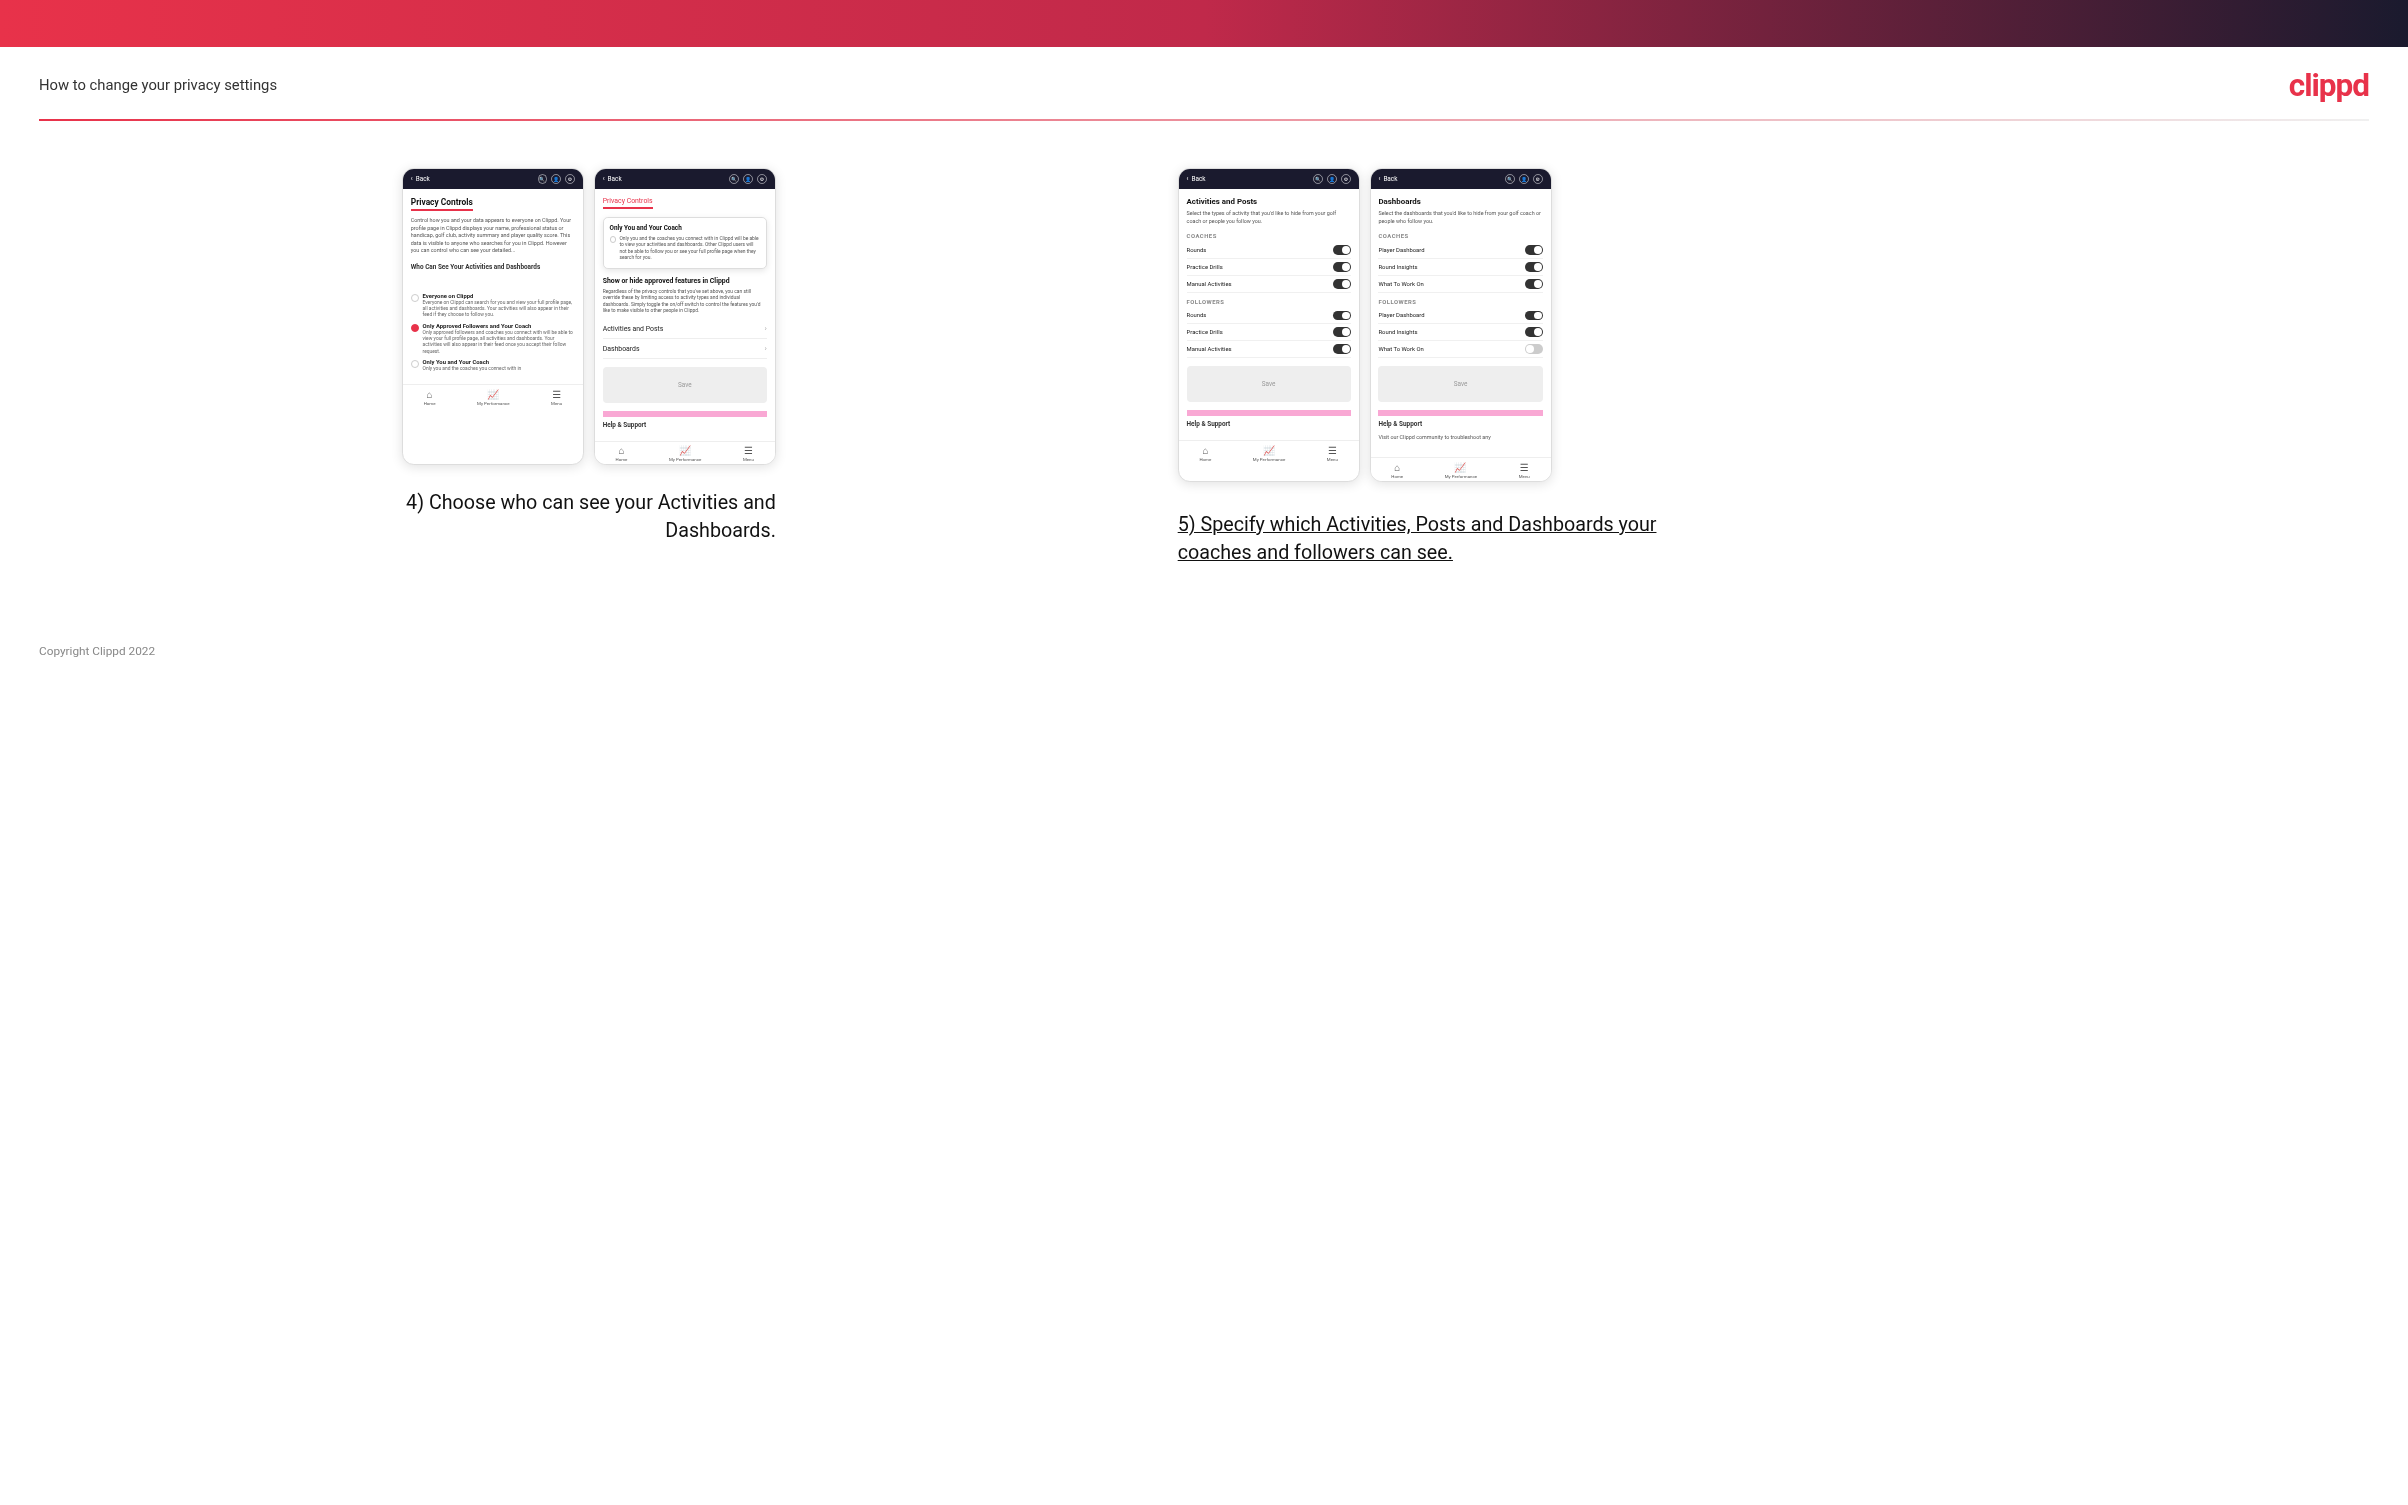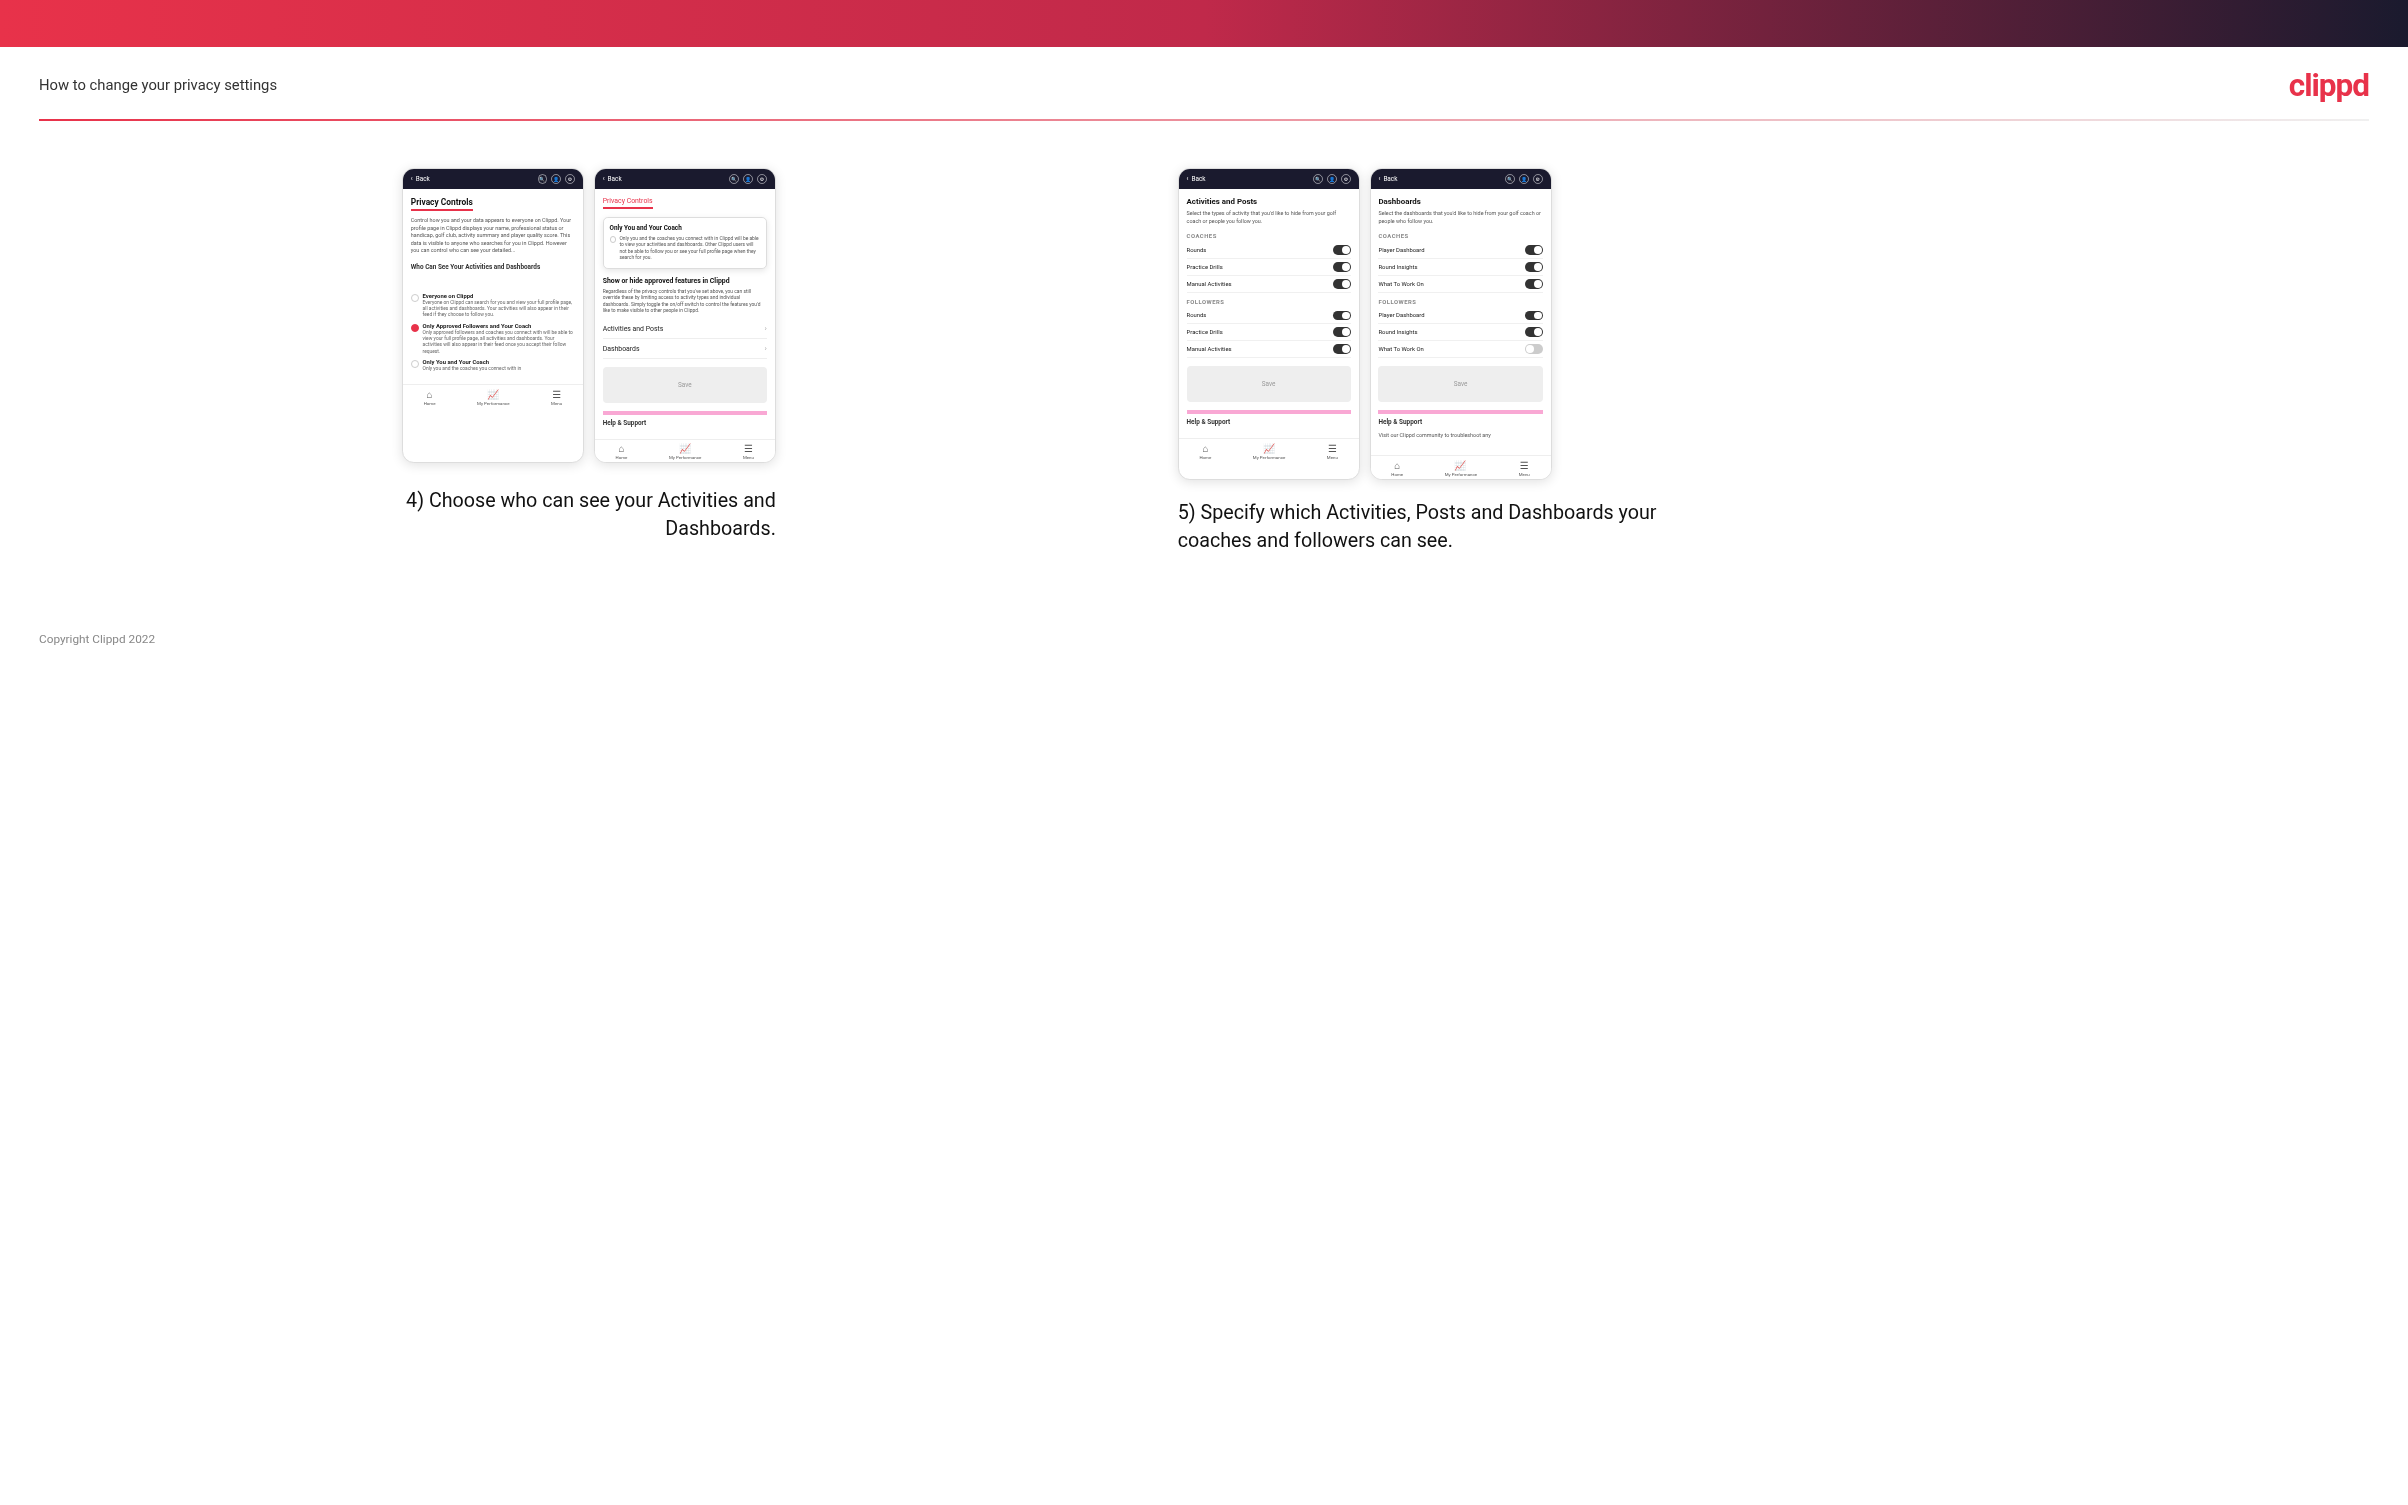--- a/index.html
+++ b/index.html
@@ -65,23 +65,24 @@
       text-align: right;
       margin-top: 23.6px;
       max-width: 374px;
       line-height: 1.4;
     }
 
     .screenshot-caption-right {
       font-size: 19.7px;
       color: #111;
       text-align: left;
-      margin-top: 19px;
+      margin-top: 29px;
       max-width: 493px;
       line-height: 1.4;
+      text-decoration: underline;
     }
 
     
     .phone-mockup {
       width: 182px;
       border-radius: 11.8px;
       overflow: hidden;
       border: 1px solid #ddd;
       background: #fff;
       box-shadow: 0 2px 11.8px rgba(0,0,0,0.12);
@@ -202,21 +203,21 @@
       font-size: 6.4px;
       text-align: center;
       margin: 7.9px 0;
     }
 
     .help-support {
       font-size: 6.4px;
       font-weight: 700;
       color: #333;
       padding: 3.9px 0;
-      border-top: 4px solid #f9a8d4;
+      border-top: 6px solid #f9a8d4;
     }
 
     .phone-bottom-nav {
       background: #fff;
       border-top: 1px solid #eee;
       display: flex;
       justify-content: space-around;
       padding: 3.9px 0 2px 0;
     }
 

